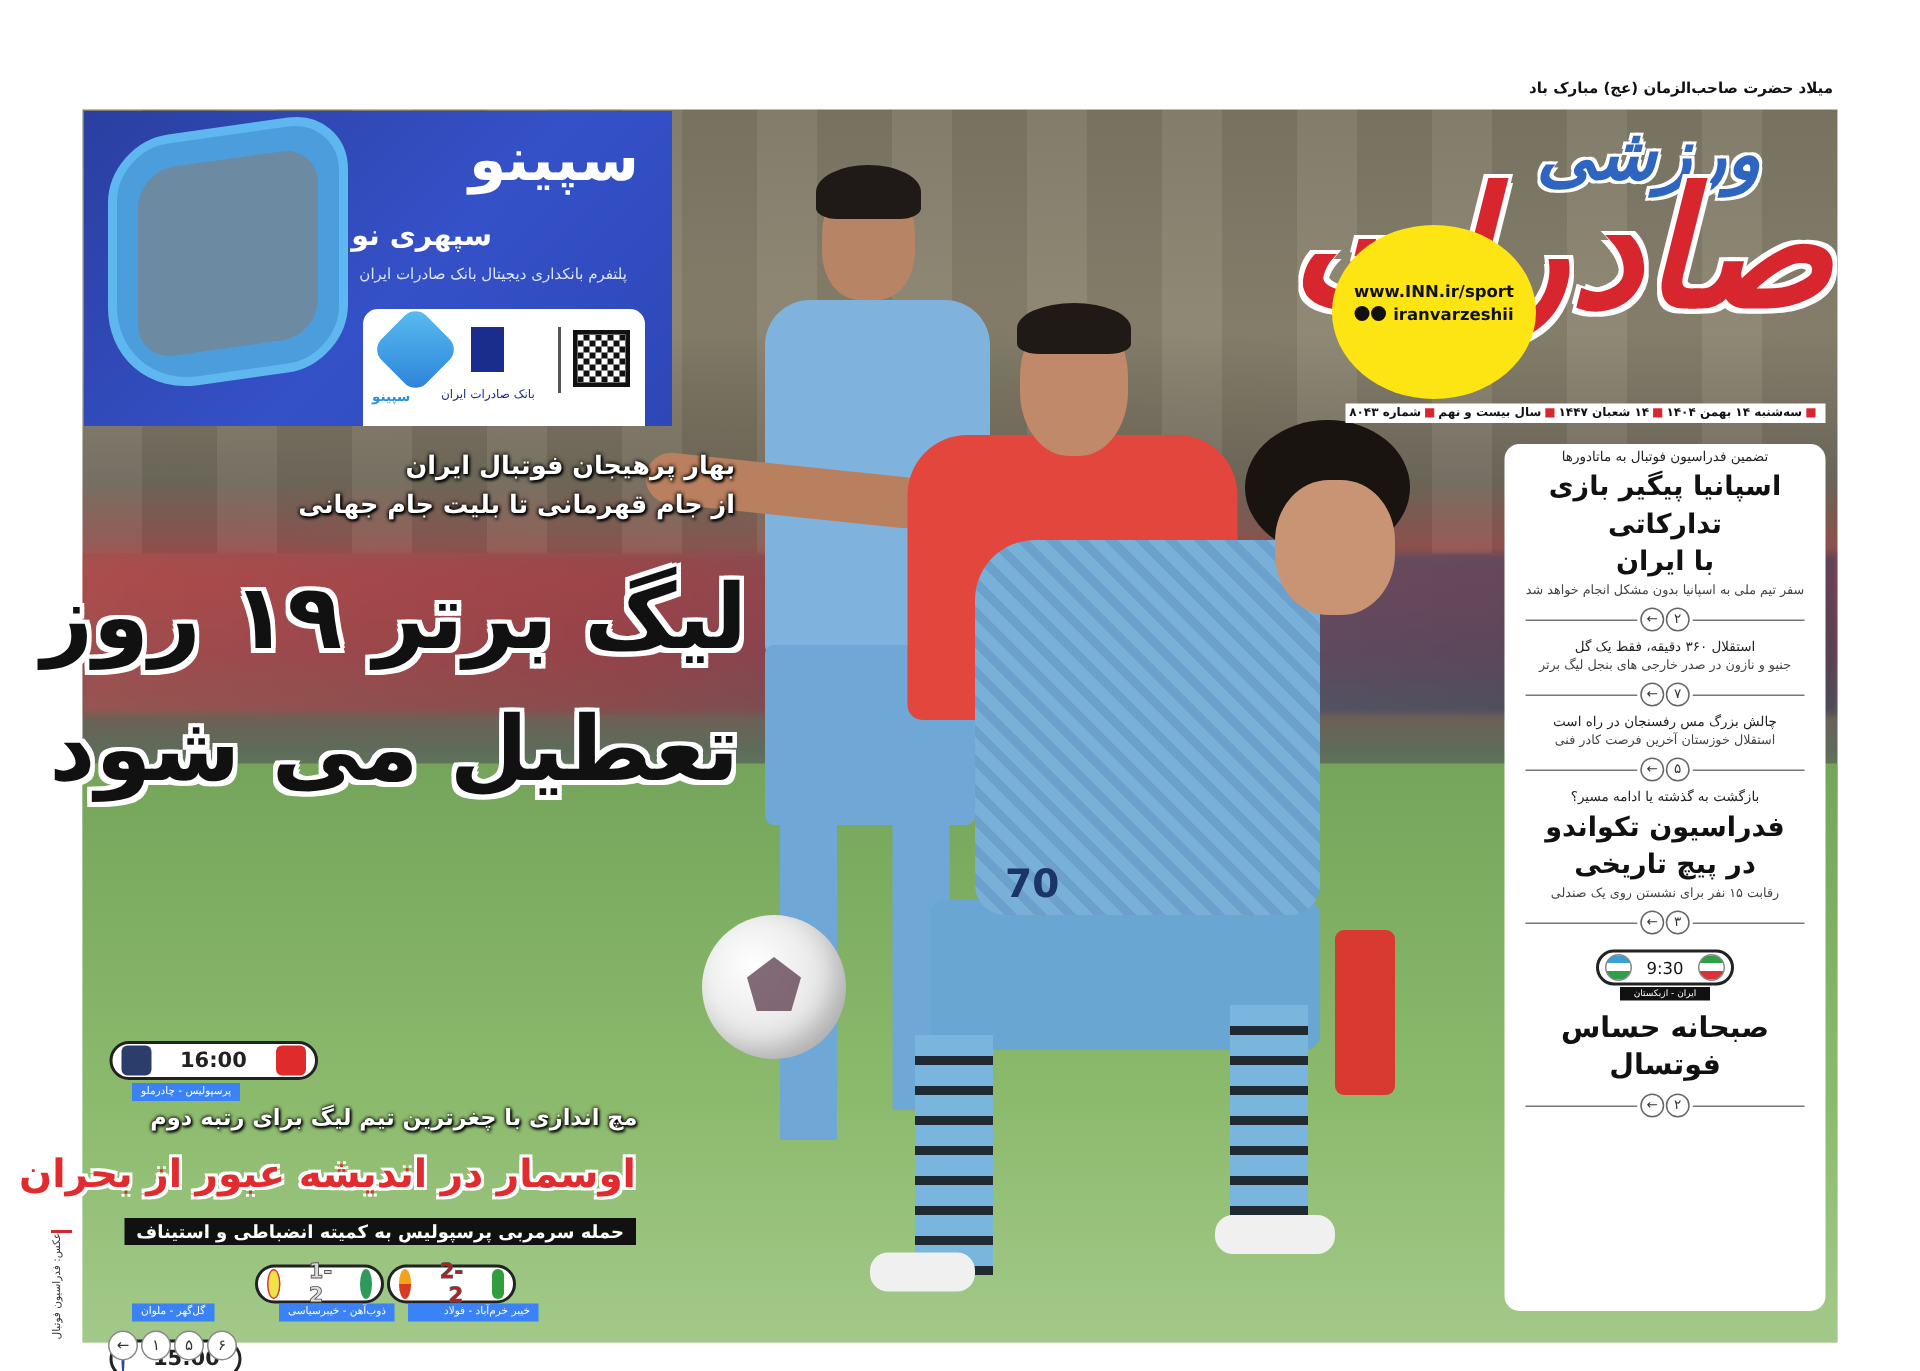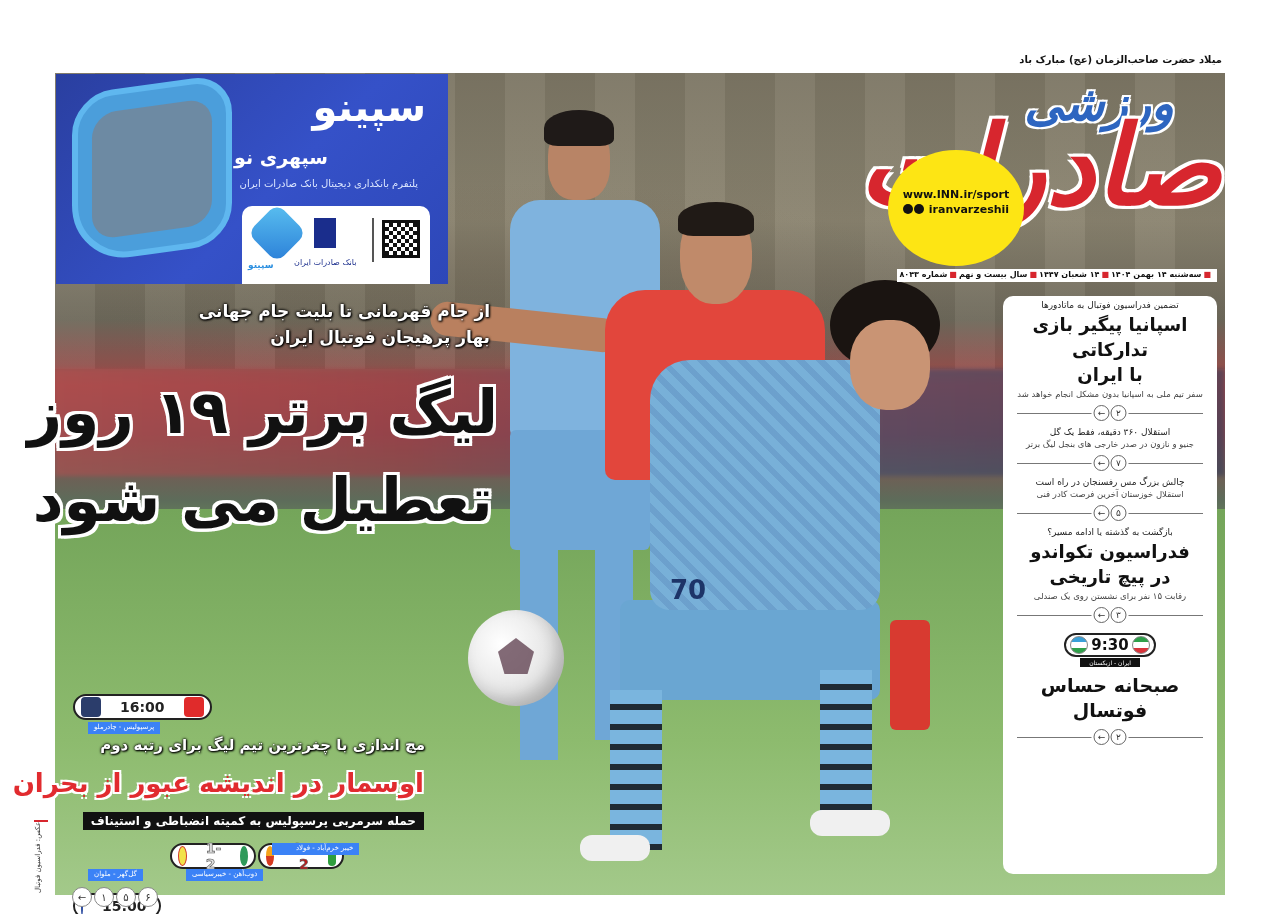--- a/index.html
+++ b/index.html
@@ -112,21 +112,21 @@
   .story .kick { font-size: 9px; color: #222; margin-top: 4px; }
   .story .title { font-size: 18px; font-weight: bold; color: #111; line-height: 25px; margin-top: 2px; }
   .story .sub { font-size: 8.5px; color: #444; margin-top: 2px; white-space: nowrap; }
   .story .divider { position: relative; height: 20px; margin-top: 4px; }
   .story .divider::before { content: ""; position: absolute; left: 6px; right: 6px; top: 10px; height: 1px; background: #777; }
   .story .divider .pn { position: absolute; top: 2px; left: 50%; transform: translateX(-50%); display: flex; gap: 1px; background: #fff; padding: 0 2px; direction: ltr; }
   .story .divider .c { width: 16px; height: 16px; border: 1px solid #666; border-radius: 50%; font-size: 9px; display: flex; align-items: center; justify-content: center; color: #333; background: #fff; }
 
   .futsal-chip { position: relative; margin: 8px auto 0; width: 92px; height: 24px; border: 2px solid #222; border-radius: 14px; display: flex; align-items: center; justify-content: space-between; padding: 0 4px; direction: ltr; }
   .futsal-chip .flag { width: 18px; height: 18px; border-radius: 50%; }
-  .futsal-chip .time { font-size: 15px; font-weight: bold; color: #111; }
+  .futsal-chip .time { font-size: 11px; font-weight: normal; color: #111; }
   .futsal-label { margin: 1px auto 0; width: 60px; background: #111; color: #fff; font-size: 6px; padding: 1px 0; text-align: center; }
 </style>
 </head>
 <body>
 
 <div class="top-note">میلاد حضرت صاحب‌الزمان (عج) مبارک باد</div>
 
 <div class="photo">
   <div class="crowd"></div>
   <div class="adboard"></div>
@@ -185,22 +185,22 @@
   <div class="social">
     <span class="ico"></span><span class="ico"></span>
     <span>iranvarzeshii</span>
   </div>
 </div>
 <div class="dateline">
   <span class="dot">■</span><span>سه‌شنبه ۱۴ بهمن ۱۴۰۴</span><span class="dot">■</span><span>۱۴ شعبان ۱۴۴۷</span><span class="dot">■</span><span>سال بیست و نهم</span><span class="dot">■</span><span>شماره ۸۰۴۳</span><span class="dot">■</span>
 </div>
 
 <div class="kicker">
+  <div>بهار پرهیجان فوتبال ایران</div>
   <div>از جام قهرمانی تا بلیت جام جهانی</div>
-  <div>بهار پرهیجان فوتبال ایران</div>
 </div>
 <div class="headline">
   <div>لیگ برتر ۱۹ روز</div>
   <div>تعطیل می شود</div>
 </div>
 
 <div class="chip" style="left:73px; top:694px;">
   <span class="badge" style="background:#2b3d6b; border-radius:4px;"></span>
   <span class="time">16:00</span>
   <span class="badge" style="background:#e02b2b; border-radius:4px;"></span>
@@ -222,21 +222,21 @@
   <span class="time" style="color:#ddd; -webkit-text-stroke:0.6px #555;">1-2</span>
   <span class="badge" style="background:#2e9a5a;"></span>
 </div>
 <div class="chip-label" style="left:186px; top:869px;">ذوب‌آهن - خیبرسیاسی</div>
 
 <div class="chip" style="left:258px; top:843px; width:86px;">
   <span class="badge" style="background:linear-gradient(180deg,#f4a21a 50%,#d63a20 50%);"></span>
   <span class="time" style="color:#b91c1c;text-align:right; -webkit-text-stroke:0.6px #555;">2-2</span>
   <span class="badge" style="background:#2f9e3e; border-radius:4px;"></span>
 </div>
-<div class="chip-label" style="left:272px; top:843px;padding-left:24px;">خیبر خرم‌آباد - فولاد</div>
+<div class="chip-label" style="left:272px; top:869px;padding-left:24px;">خیبر خرم‌آباد - فولاد</div>
 
 <div class="page-nav">
   <span class="pnum">←</span>
   <span class="pnum">۱</span>
   <span class="pnum">۵</span>
   <span class="pnum">۶</span>
 </div>
 
 <div class="photo-credit">عکس: فدراسیون فوتبال</div>
 

